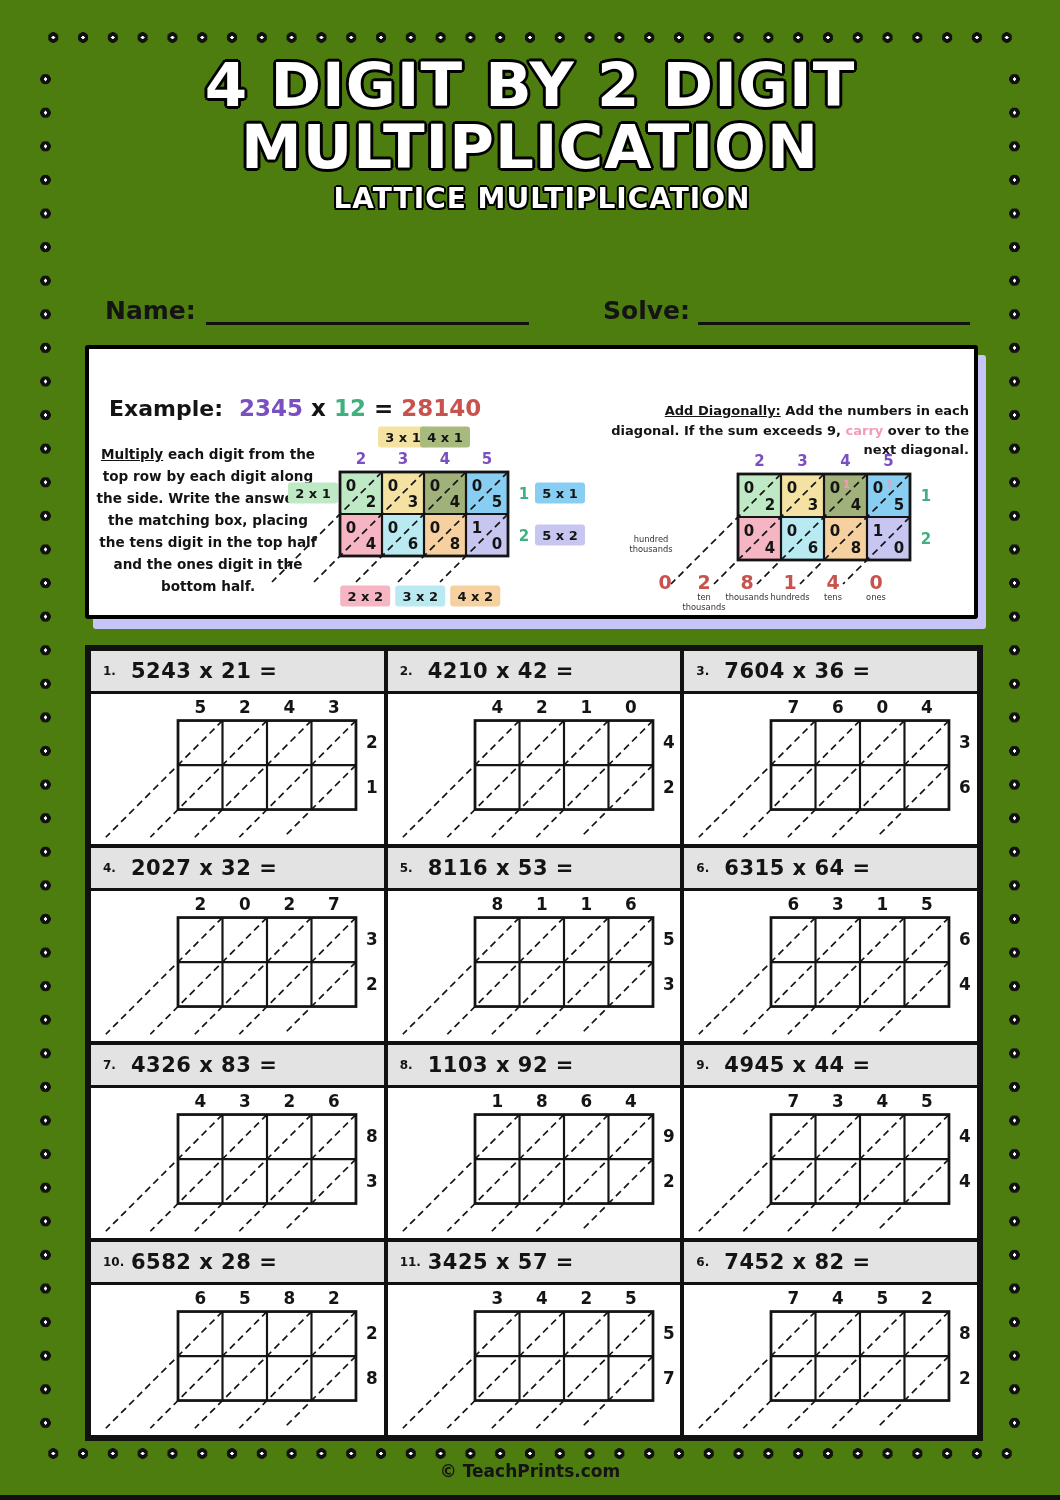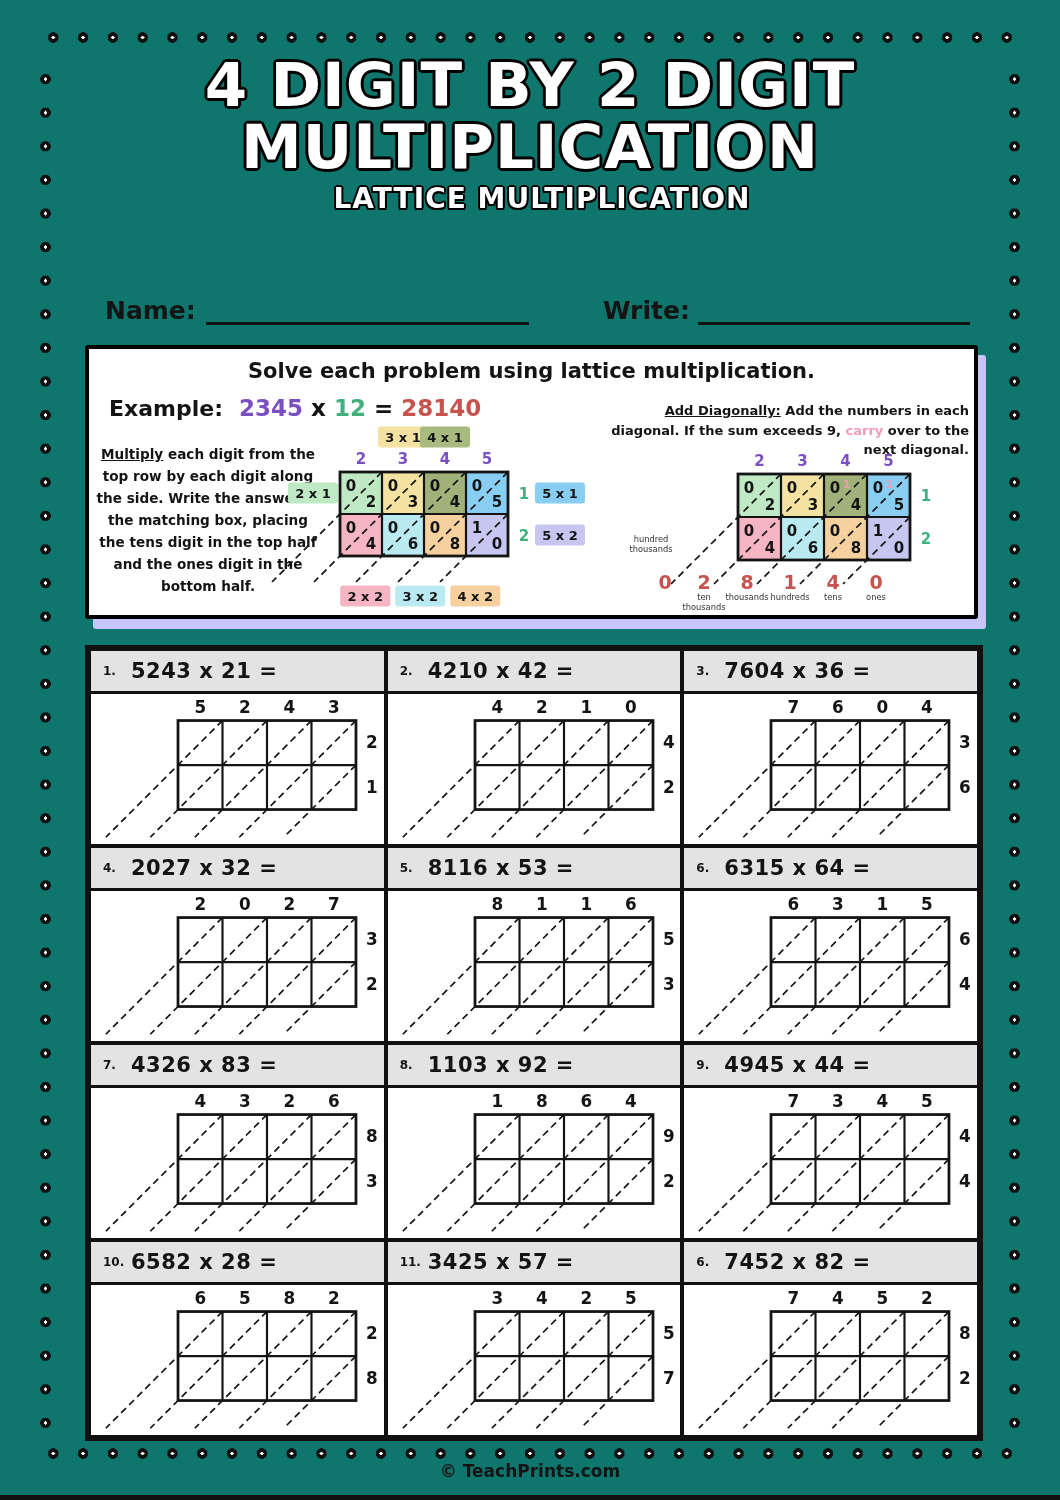--- a/index.html
+++ b/index.html
@@ -1,16 +1,16 @@
 <!DOCTYPE html>
 <html><head>
 <meta charset="utf-8">
 <style>
   html,body{margin:0;padding:0;background:#fff;}
-  .page{position:relative;width:1060px;height:1500px;background:#0f766e;overflow:hidden;
+  .page{position:relative;width:1060px;height:1500px;background:#4d7c0f;overflow:hidden;
         font-family:"DejaVu Sans",sans-serif;color:#141414;}
   
   .dots{position:absolute;}
   .dots-h{height:13px;background-image:radial-gradient(circle,#fff 0 1.6px,#111 1.8px 5.1px,transparent 5.5px);
           background-size:29.8px 13px;background-repeat:repeat-x;background-position:center;}
   .dots-v{width:13px;background-image:radial-gradient(circle,#fff 0 1.6px,#111 1.8px 5.1px,transparent 5.5px);
           background-size:13px 33.6px;background-repeat:repeat-y;background-position:center;}
   #dots-top{left:37px;top:31px;width:986px;}
   #dots-bottom{left:37px;top:1447px;width:986px;}
   #dots-left{left:39px;top:62px;height:1378px;}
@@ -73,26 +73,25 @@
     <div class="title-main">
       <div>4 DIGIT BY 2 DIGIT</div>
       <div>MULTIPLICATION</div>
     </div>
     <div class="title-sub">LATTICE MULTIPLICATION</div>
   </div>
 
   <div class="name-date">
     <span>Name:</span>
     <span id="name-line" class="nd-line"></span>
-    <span id="date-label">Write:</span>
+    <span id="date-label">Solve:</span>
     <span id="date-line" class="nd-line"></span>
   </div>
 
   <div class="instructions">
-    <div class="instr-heading">Solve each problem using lattice multiplication.</div>
     <div class="example-line">
       <span class="lbl">Example:</span>
       <span class="c-purple" style="color: rgb(122, 79, 192);">2345</span>
       <span>x</span>
       <span class="c-green" style="color: rgb(63, 176, 126);">12</span>
       <span>=</span>
       <span class="c-red" style="color: rgb(199, 82, 78);">28140</span>
     </div>
     <div class="instr-left">
       <span class="u">Multiply</span><span> each digit from the top row by each digit along the side. Write the answer in the matching box, placing the tens digit in the top half and the ones digit in the bottom half.</span>

